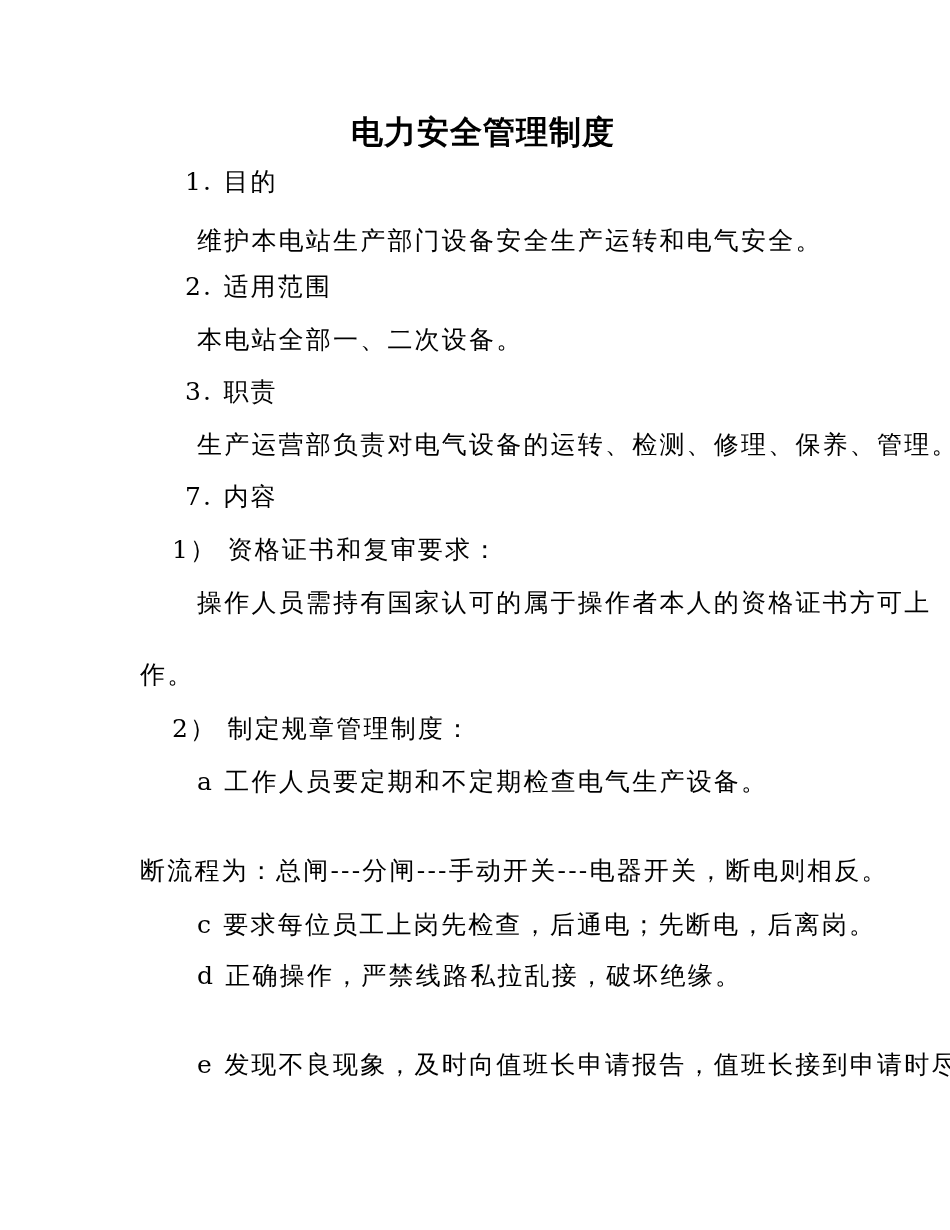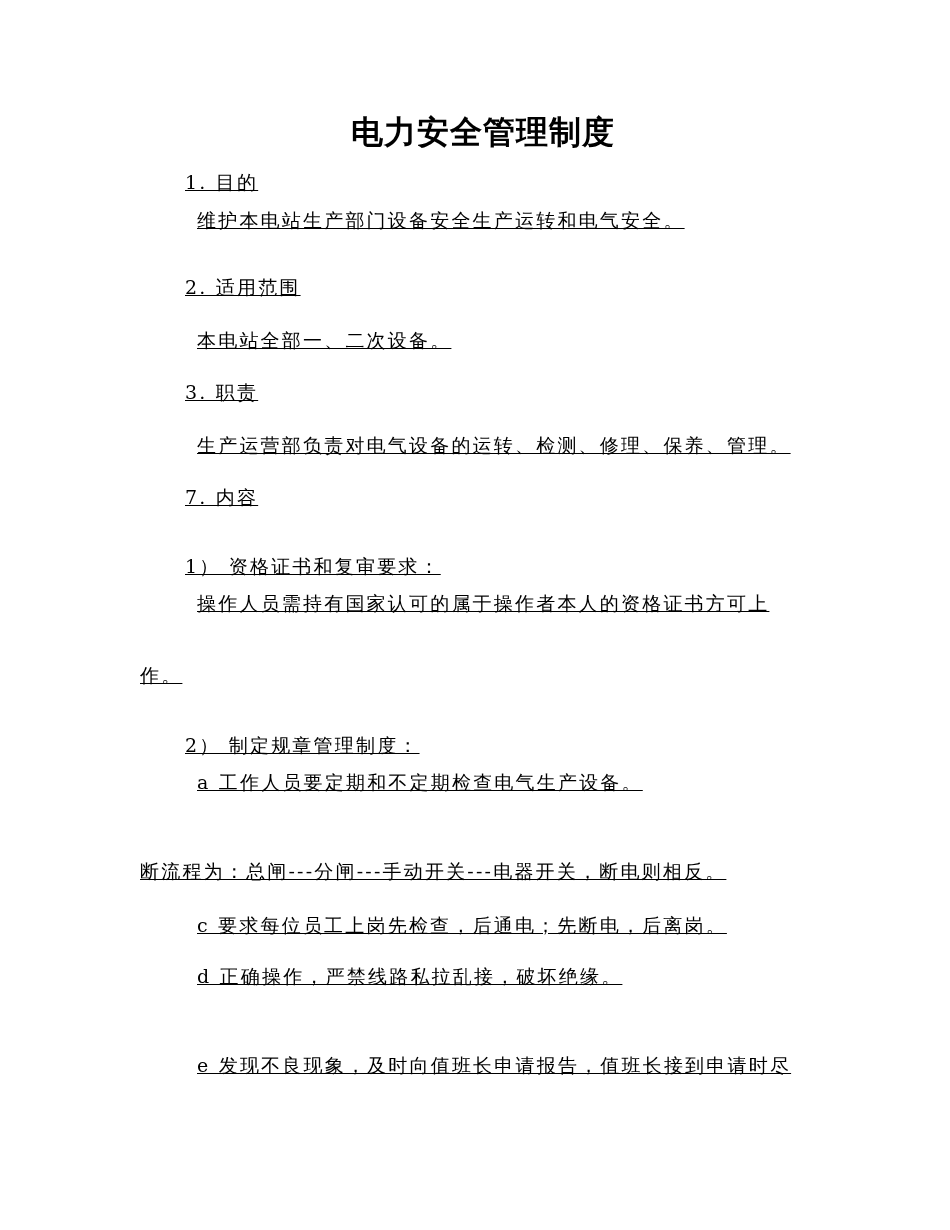--- a/index.html
+++ b/index.html
@@ -30,41 +30,40 @@
       top: 112px;
       text-align: center;
       font-family: "DejaVu Sans", "Liberation Sans", sans-serif;
       font-weight: bold;
       font-size: 32px;
       letter-spacing: 1px;
       line-height: 40px;
     }
     .line {
       position: absolute;
-      font-size: 19px;
+      font-size: 25px;
       line-height: 28px;
       white-space: nowrap;
       letter-spacing: 2.2px;
-      text-decoration: underline;
     }
     .heading { left: 185px; }
     .body-indent { left: 197px; }
-    .sub { left: 185px; margin-top: 16px; }
+    .sub { left: 172px; }
     .para-first { left: 197px; }
     .para-cont { left: 140px; }
     .item { left: 197px; }
   </style>
 </head>
 <body>
 
 <div class="page">
   <div class="title">电力安全管理制度</div>
 
   <div class="line heading" style="top:168px;">1. 目的</div>
-  <div class="line body-indent" style="top:206px;">维护本电站生产部门设备安全生产运转和电气安全。</div>
+  <div class="line body-indent" style="top:227px;">维护本电站生产部门设备安全生产运转和电气安全。</div>
 
   <div class="line heading" style="top:273px;">2. 适用范围</div>
   <div class="line body-indent" style="top:326px;">本电站全部一、二次设备。</div>
 
   <div class="line heading" style="top:378px;">3. 职责</div>
   <div class="line body-indent" style="top:431px;">生产运营部负责对电气设备的运转、检测、修理、保养、管理。</div>
 
   <div class="line heading" style="top:483px;">7. 内容</div>
 
   <div class="line sub" style="top:536px;">1） 资格证书和复审要求：</div>

